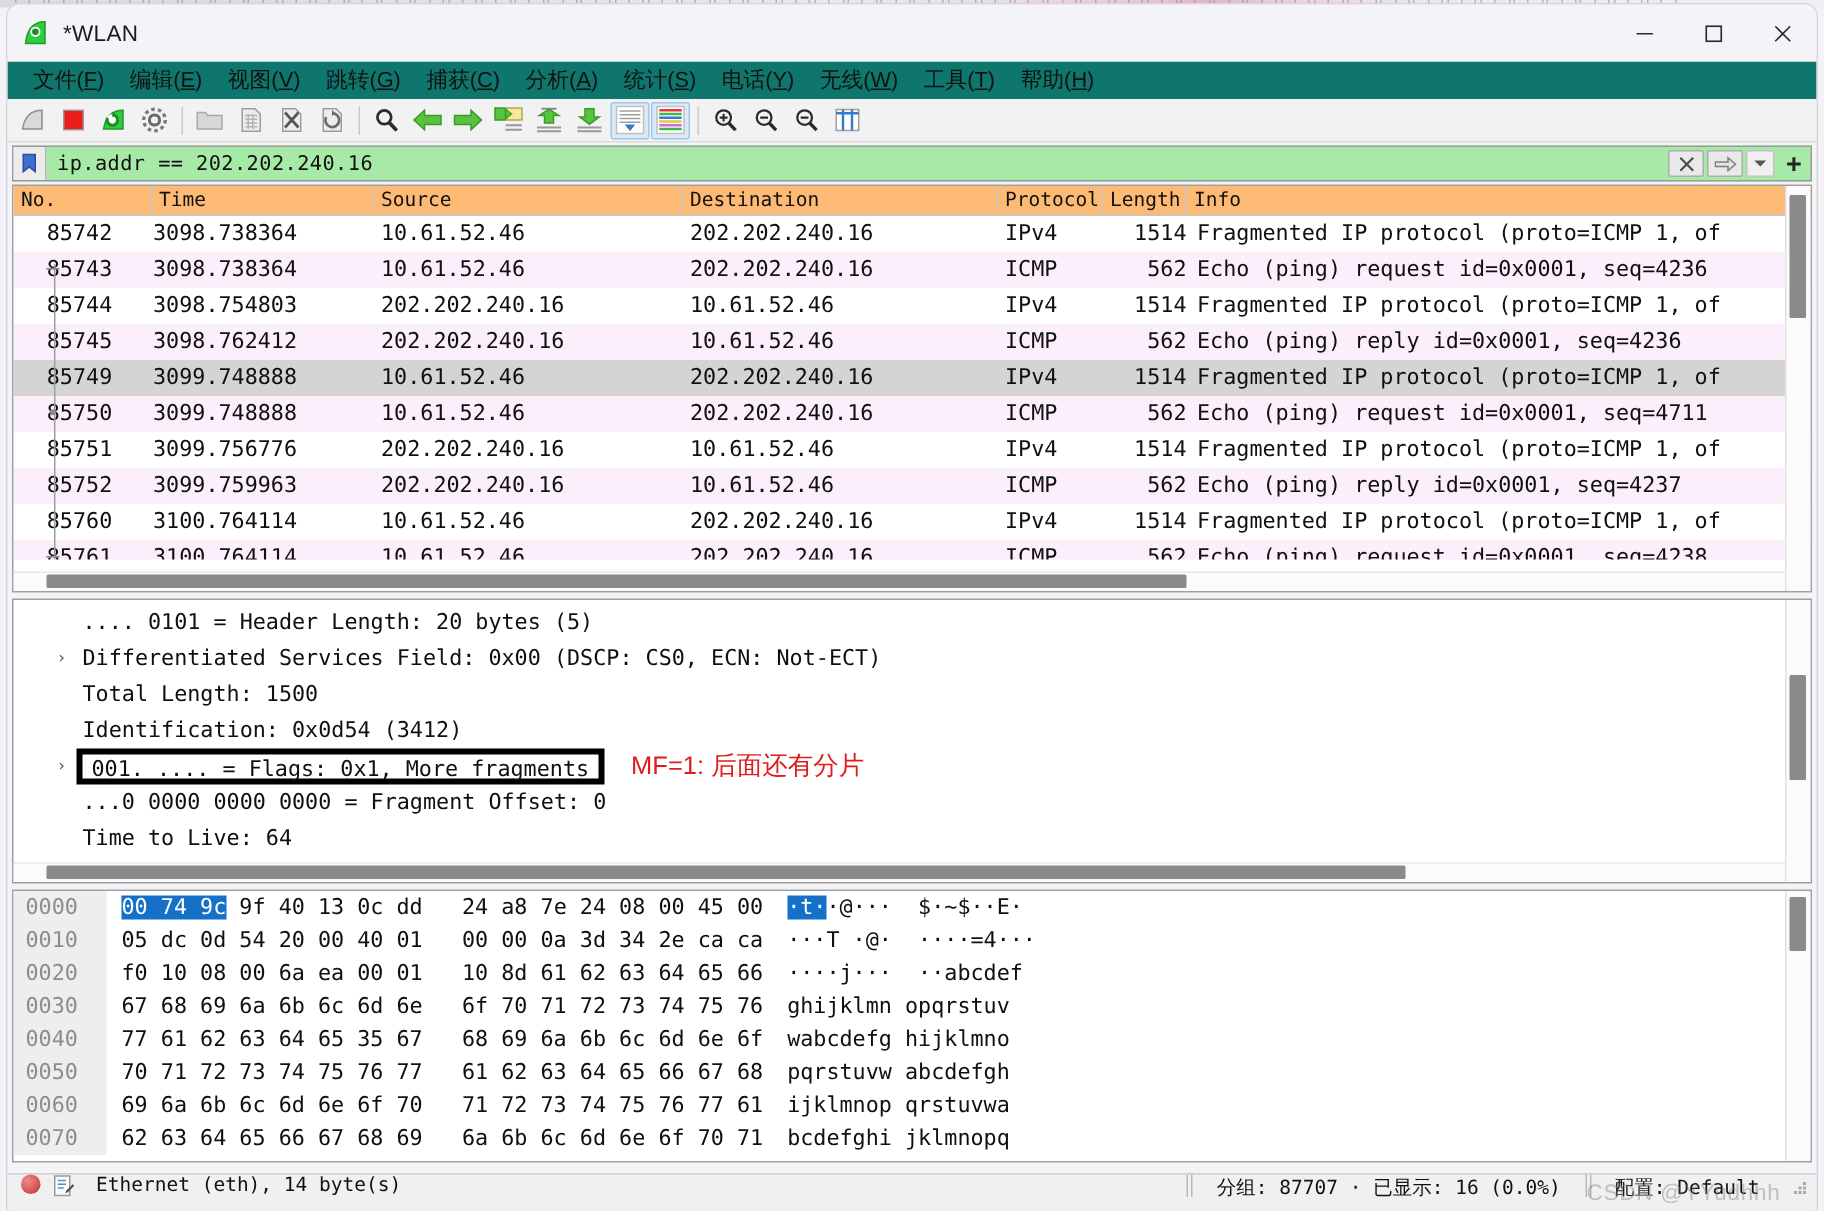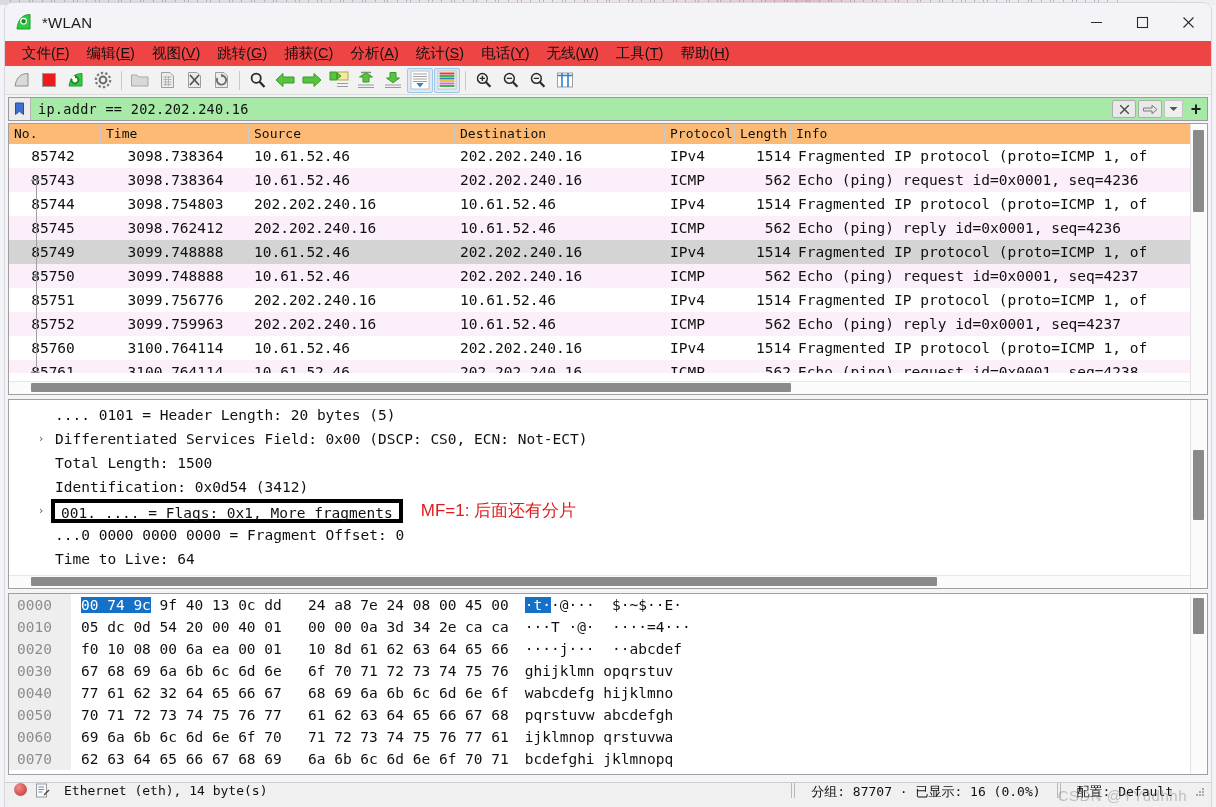--- a/index.html
+++ b/index.html
@@ -50,21 +50,21 @@
   }
   .win-controls { position: absolute; right: 0; top: 0; height: 38px; display: flex; }
   .win-btn {
     width: 46px; height: 38px; display: flex; align-items: center; justify-content: center;
     color: #2b2b2b; font-size: 13px; line-height: 1;
   }
 
   
   .menubar {
     height: 25px; display: flex; align-items: center;
-    padding-left: 9px; background: #ef4444;
+    padding-left: 9px; background: #0f766e;
     font-size: 14.5px; color: #111;
   }
   .menu-item { padding: 2px 9px 2px 8px; white-space: nowrap; }
   .menu-item u { text-decoration: underline; }
 
   
   .toolbar {
     height: 29px; display: flex; align-items: center;
     padding-left: 4px; gap: 1px;
     background: #f2f2f2;
@@ -118,21 +118,21 @@
   .pl-body { position: relative; height: 229px; overflow: hidden; }
   .pl-row {
     display: flex; height: 24px; line-height: 24px;
     font-family: "DejaVu Sans Mono", monospace; font-size: 14.5px; color: #101010;
     white-space: nowrap;
   }
   .pl-row.odd  { background: #ffffff; }
   .pl-row.even { background: #fceffc; }
   .pl-row.sel  { background: #d4d4d4; }
   .pl-row .c-no   { width: 92px; text-align: center; padding-right: 4px; }
-  .pl-row .c-time { width: 148px; text-align: center; padding-left: 1px; }
+  .pl-row .c-time { width: 148px; text-align: left; padding-left: 1px; }
   .pl-row .c-src  { width: 206px; padding-left: 5px; }
   .pl-row .c-dst  { width: 210px; padding-left: 5px; }
   .pl-row .c-prot { width: 70px;  padding-left: 5px; }
   .pl-row .c-len  { width: 56px;  text-align: right; }
   .pl-row .c-info { padding-left: 7px; }
   .relmark {
     position: absolute; left: 22px; width: 12px;
     font-family: "DejaVu Sans Mono", monospace; color:#8a8a8a; font-size:14px;
   }
   .relline { position: absolute; left: 27px; width: 1px; background: #a0a0a0; }
@@ -636,21 +636,21 @@
             <div class="c-len">1514</div>
             <div class="c-info">Fragmented IP protocol (proto=ICMP 1, of</div>
           </div>
           <div class="pl-row even">
             <div class="c-no">85750</div>
             <div class="c-time">3099.748888</div>
             <div class="c-src">10.61.52.46</div>
             <div class="c-dst">202.202.240.16</div>
             <div class="c-prot">ICMP</div>
             <div class="c-len">562</div>
-            <div class="c-info">Echo (ping) request  id=0x0001, seq=4237</div>
+            <div class="c-info">Echo (ping) request  id=0x0001, seq=4711</div>
           </div>
           <div class="relmark" style="top: 120px; line-height: 24px;">•</div>
           <div class="pl-row odd">
             <div class="c-no">85751</div>
             <div class="c-time">3099.756776</div>
             <div class="c-src">202.202.240.16</div>
             <div class="c-dst">10.61.52.46</div>
             <div class="c-prot">IPv4</div>
             <div class="c-len">1514</div>
             <div class="c-info">Fragmented IP protocol (proto=ICMP 1, of</div>
@@ -731,21 +731,21 @@
         <div class="hthumb" style="left:22px;width:906px;"></div>
       </div>
     </div>
 
     <div class="pane bytes-pane">
       <div class="bx-body" id="bxbody">
           <div class="bx-row"><div class="bx-off">0000</div><div class="bx-hex"><span class="hl">00 74 9c</span> 9f 40 13 0c dd   24 a8 7e 24 08 00 45 00</div><div class="bx-asc"><span class="hl">·t·</span>·@···  $·~$··E·</div></div>
           <div class="bx-row"><div class="bx-off">0010</div><div class="bx-hex">05 dc 0d 54 20 00 40 01   00 00 0a 3d 34 2e ca ca</div><div class="bx-asc">···T ·@·  ····=4···</div></div>
           <div class="bx-row"><div class="bx-off">0020</div><div class="bx-hex">f0 10 08 00 6a ea 00 01   10 8d 61 62 63 64 65 66</div><div class="bx-asc">····j···  ··abcdef</div></div>
           <div class="bx-row"><div class="bx-off">0030</div><div class="bx-hex">67 68 69 6a 6b 6c 6d 6e   6f 70 71 72 73 74 75 76</div><div class="bx-asc">ghijklmn opqrstuv</div></div>
-          <div class="bx-row"><div class="bx-off">0040</div><div class="bx-hex">77 61 62 32 64 65 66 67   68 69 6a 6b 6c 6d 6e 6f</div><div class="bx-asc">wabcdefg hijklmno</div></div>
+          <div class="bx-row"><div class="bx-off">0040</div><div class="bx-hex">77 61 62 63 64 65 35 67   68 69 6a 6b 6c 6d 6e 6f</div><div class="bx-asc">wabcdefg hijklmno</div></div>
           <div class="bx-row"><div class="bx-off">0050</div><div class="bx-hex">70 71 72 73 74 75 76 77   61 62 63 64 65 66 67 68</div><div class="bx-asc">pqrstuvw abcdefgh</div></div>
           <div class="bx-row"><div class="bx-off">0060</div><div class="bx-hex">69 6a 6b 6c 6d 6e 6f 70   71 72 73 74 75 76 77 61</div><div class="bx-asc">ijklmnop qrstuvwa</div></div>
           <div class="bx-row"><div class="bx-off">0070</div><div class="bx-hex">62 63 64 65 66 67 68 69   6a 6b 6c 6d 6e 6f 70 71</div><div class="bx-asc">bcdefghi jklmnopq</div></div>
         </div>
       <div class="vscroll">
         <div class="vthumb" style="top:4px;height:36px;"></div>
       </div>
     </div>
 
     <div class="statusbar">

